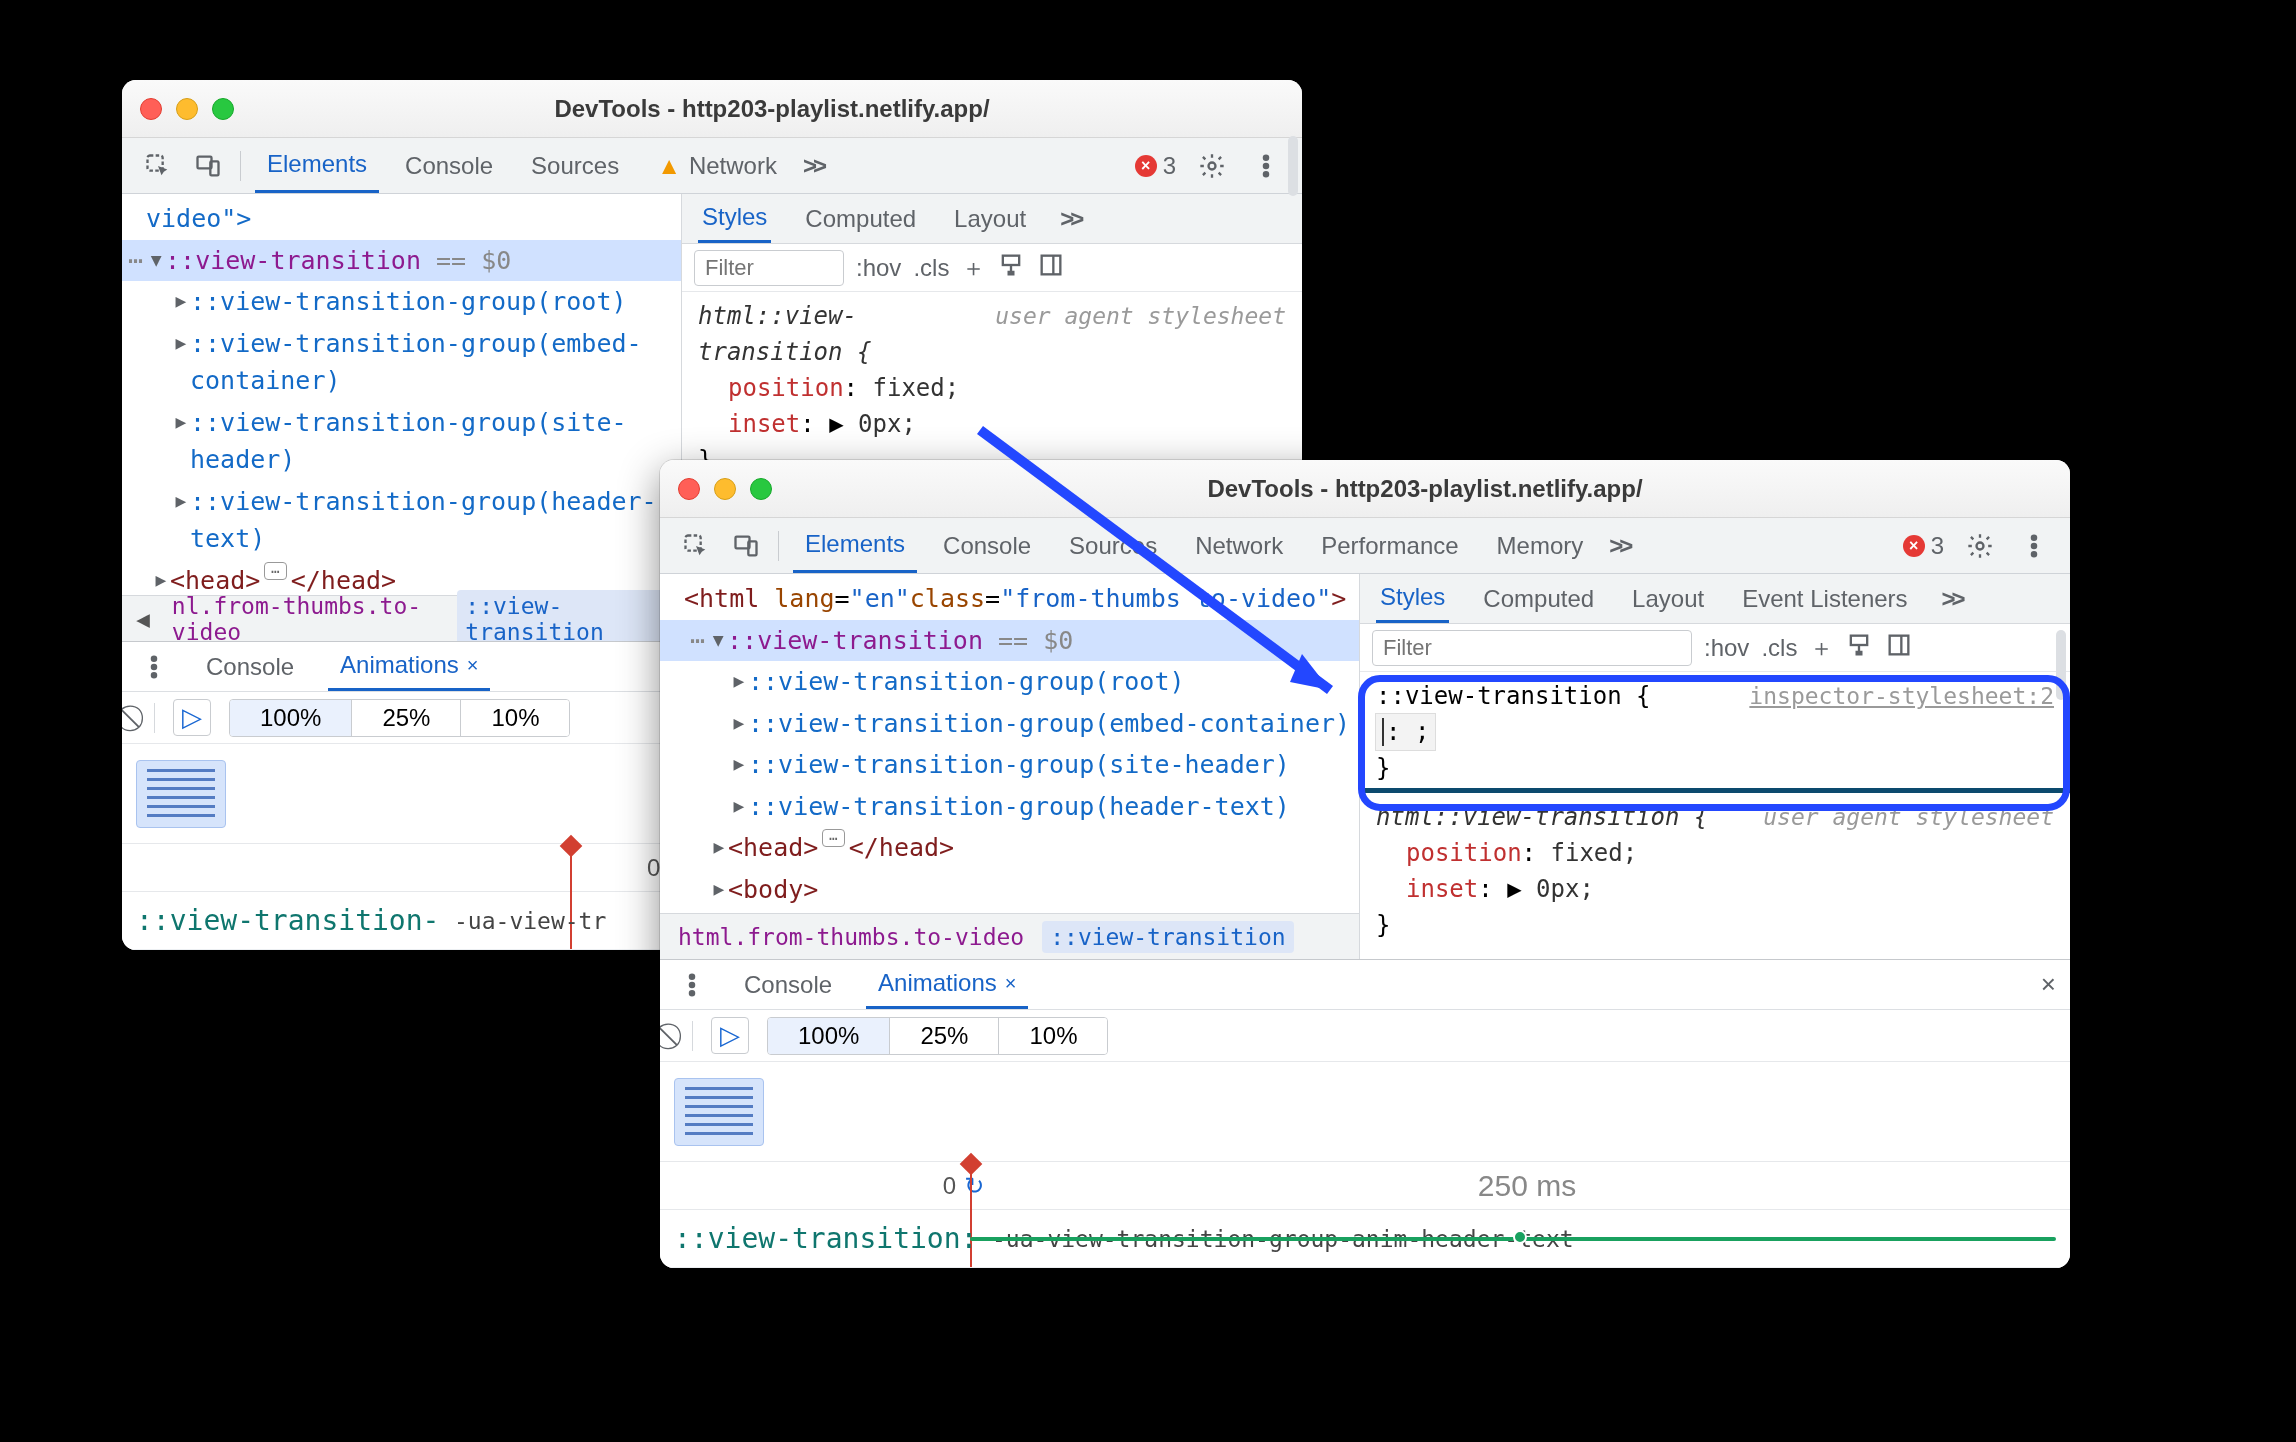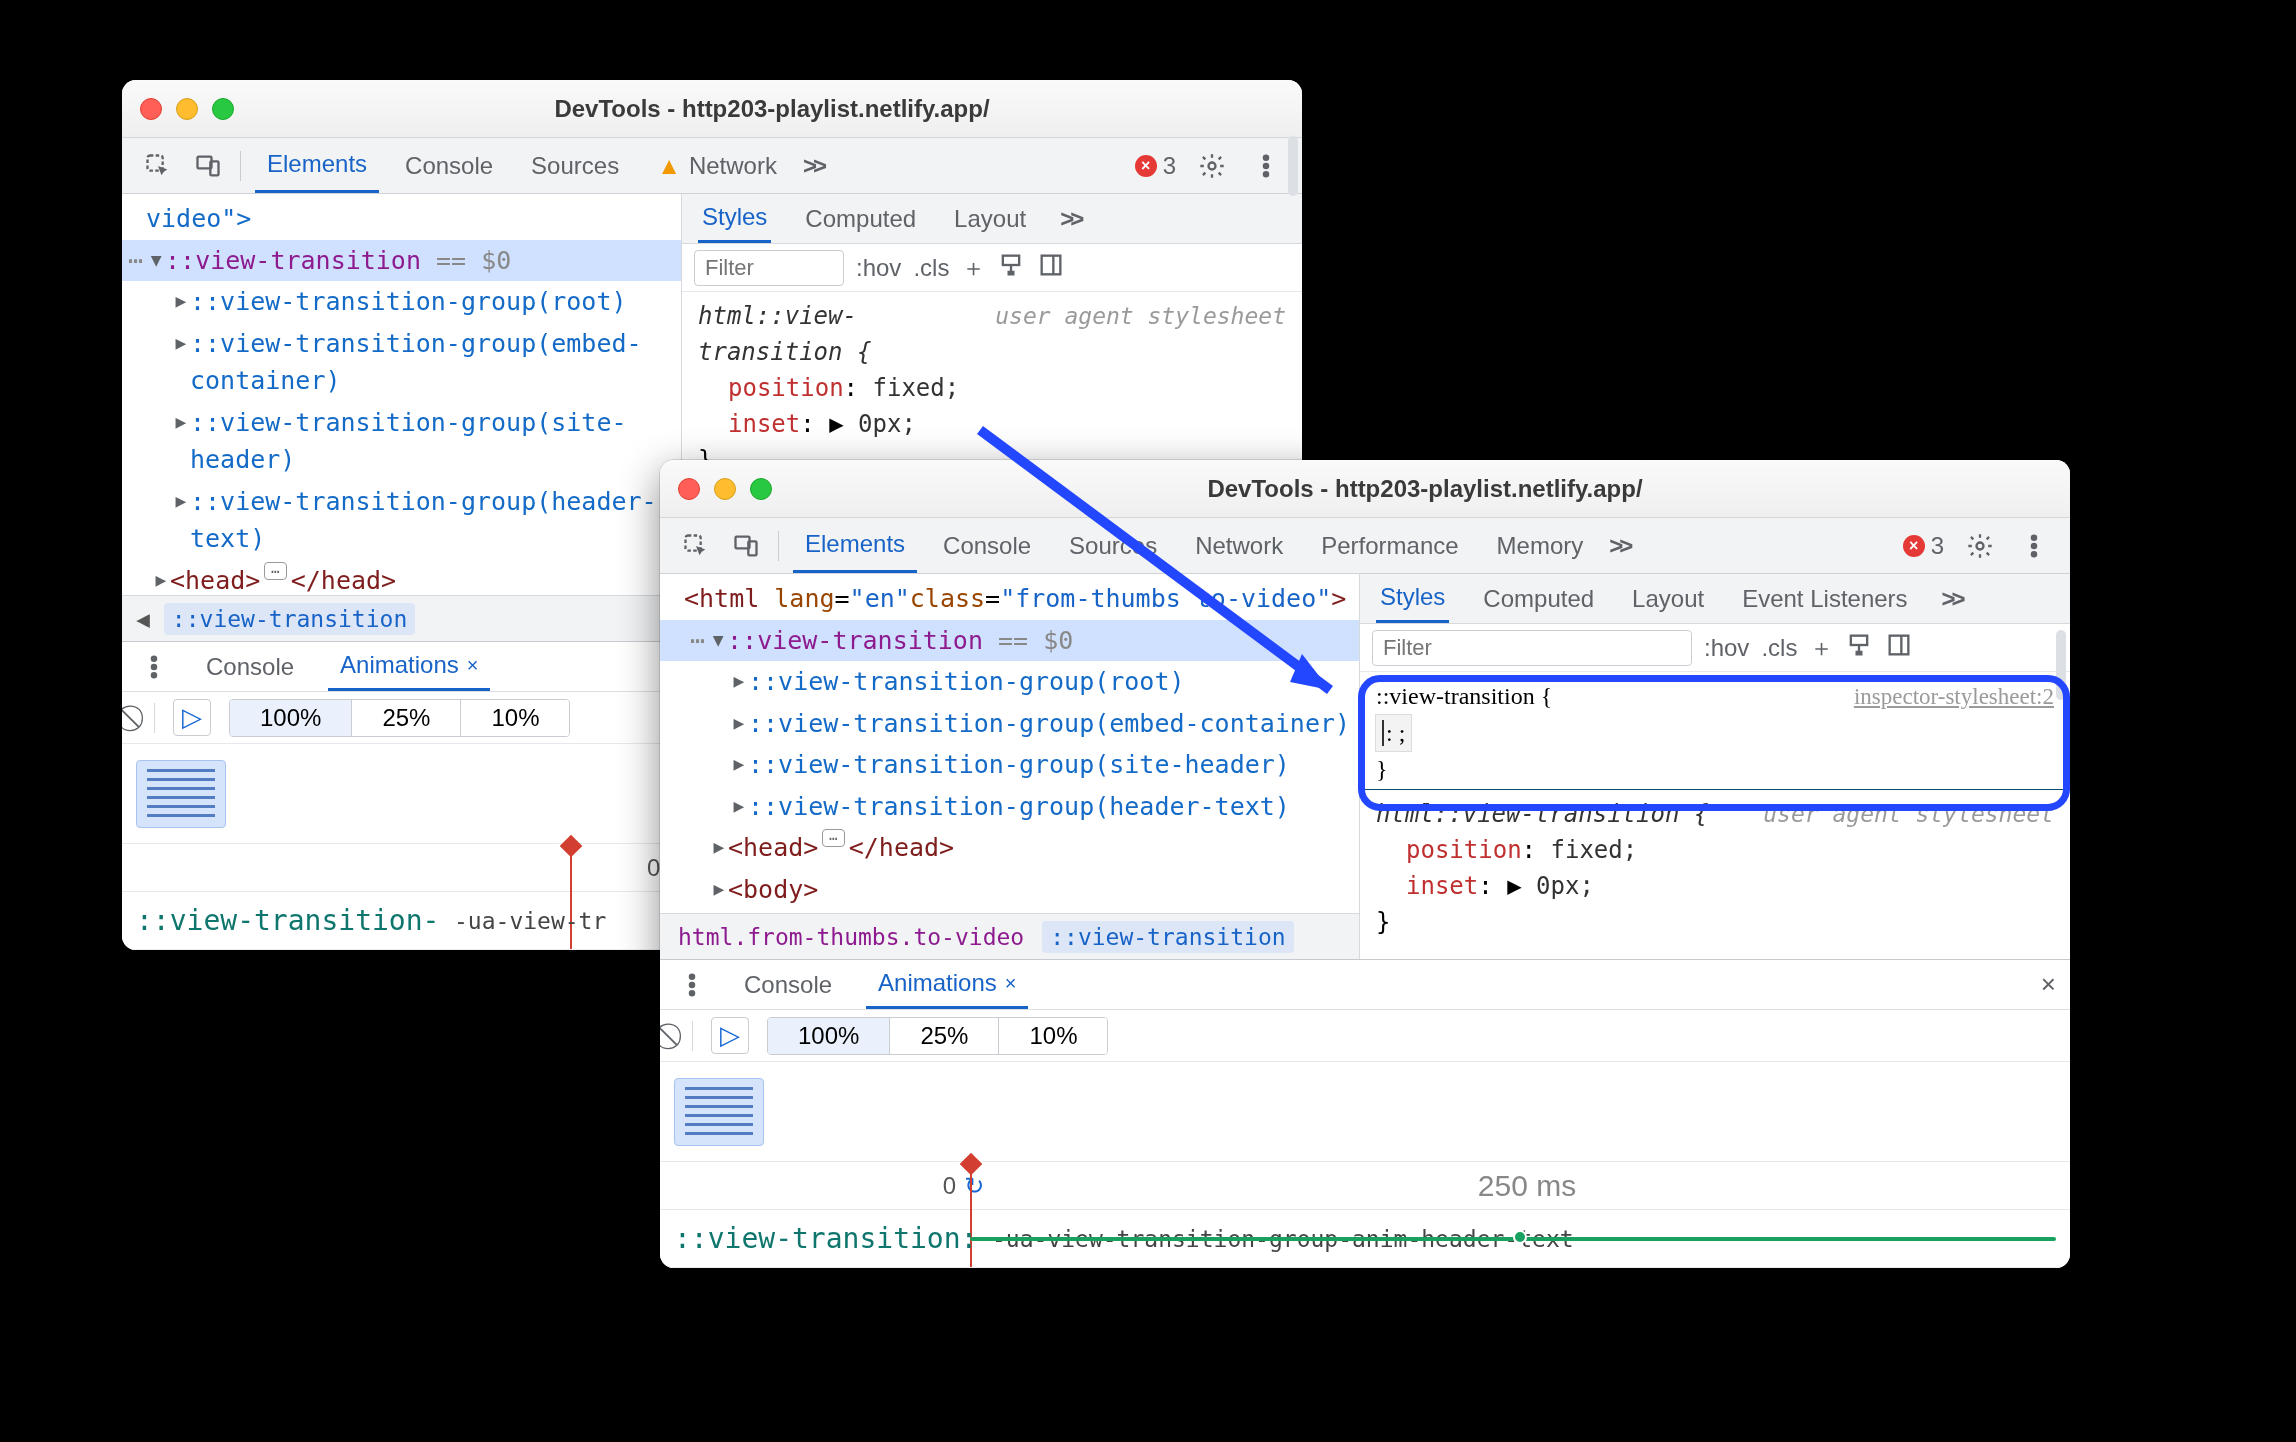--- a/index.html
+++ b/index.html
@@ -214,20 +214,21 @@
         <div class="row"><span class="twist"></span><span class="tagc2">video"&gt;</span></div>
         <div class="row sel"><span class="pre">⋯</span><span class="twist">▼</span><span class="pe">::view-transition</span><span class="sel-suffix"> == $0</span></div>
         <div class="row" style="padding-left:50px"><span class="twist">▶</span><span class="tagc2">::view-transition-group(root)</span></div>
         <div class="row" style="padding-left:50px"><span class="twist">▶</span><span class="tagc2">::view-transition-group(embed-container)</span></div>
         <div class="row" style="padding-left:50px"><span class="twist">▶</span><span class="tagc2">::view-transition-group(site-header)</span></div>
         <div class="row" style="padding-left:50px"><span class="twist">▶</span><span class="tagc2">::view-transition-group(header-text)</span></div>
         <div class="row" style="padding-left:30px"><span class="twist">▶</span><span class="tagc">&lt;head&gt;</span><span class="ellipsis-box">⋯</span><span class="tagc">&lt;/head&gt;</span></div>
       </div>
       <div class="breadcrumb mono">
         <span class="crumb-back">◀</span>
+        <span class="crumb">nl.from-thumbs.to-video</span>
         <span class="crumb active">::view-transition</span>
       </div>
     </div>
     <div class="right-pane" style="width:620px">
       <div class="sub-tabs">
         <span class="tab active">Styles</span>
         <span class="tab">Computed</span>
         <span class="tab">Layout</span>
         <span class="more-chevrons">&gt;&gt;</span>
       </div>
@@ -389,21 +390,21 @@
         <span class="ico-btn">＋</span>
         <span class="ico-btn"><svg class="svg-ico" viewBox="0 0 24 24">
               <rect x="5" y="4" width="14" height="8"></rect>
               <path d="M12 12 v6 h2 v2 h-4 v-2 h2"></path>
             </svg></span>
         <span class="ico-btn"><svg class="svg-ico" viewBox="0 0 24 24">
               <rect x="4" y="4" width="16" height="16"></rect>
               <line x1="14" y1="4" x2="14" y2="20"></line>
             </svg></span>
       </div>
-      <div class="rule-block mono" style="border-bottom:1px solid #0c4a6e;font-family:Liberation Serif, serif;">
+      <div class="rule-block mono" style="border-bottom:5px solid #0c4a6e;">
         <div class="rule-head">
             <span style="font-style:normal">::view-transition {</span>
             <span class="src link">inspector-stylesheet:2</span>
           </div>
         <div class="rule-body" style="background:#f3f3f3; outline:1px solid #ddd; display:inline-block; padding:0 6px;"><span style="border-left:2px solid #333; padding-left:2px">:  ;</span></div>
         <div>}</div>
       </div>
       <div class="rule-block mono">
         <div class="rule-head">
             <span class="rule-sel">html::view-transition {</span>

